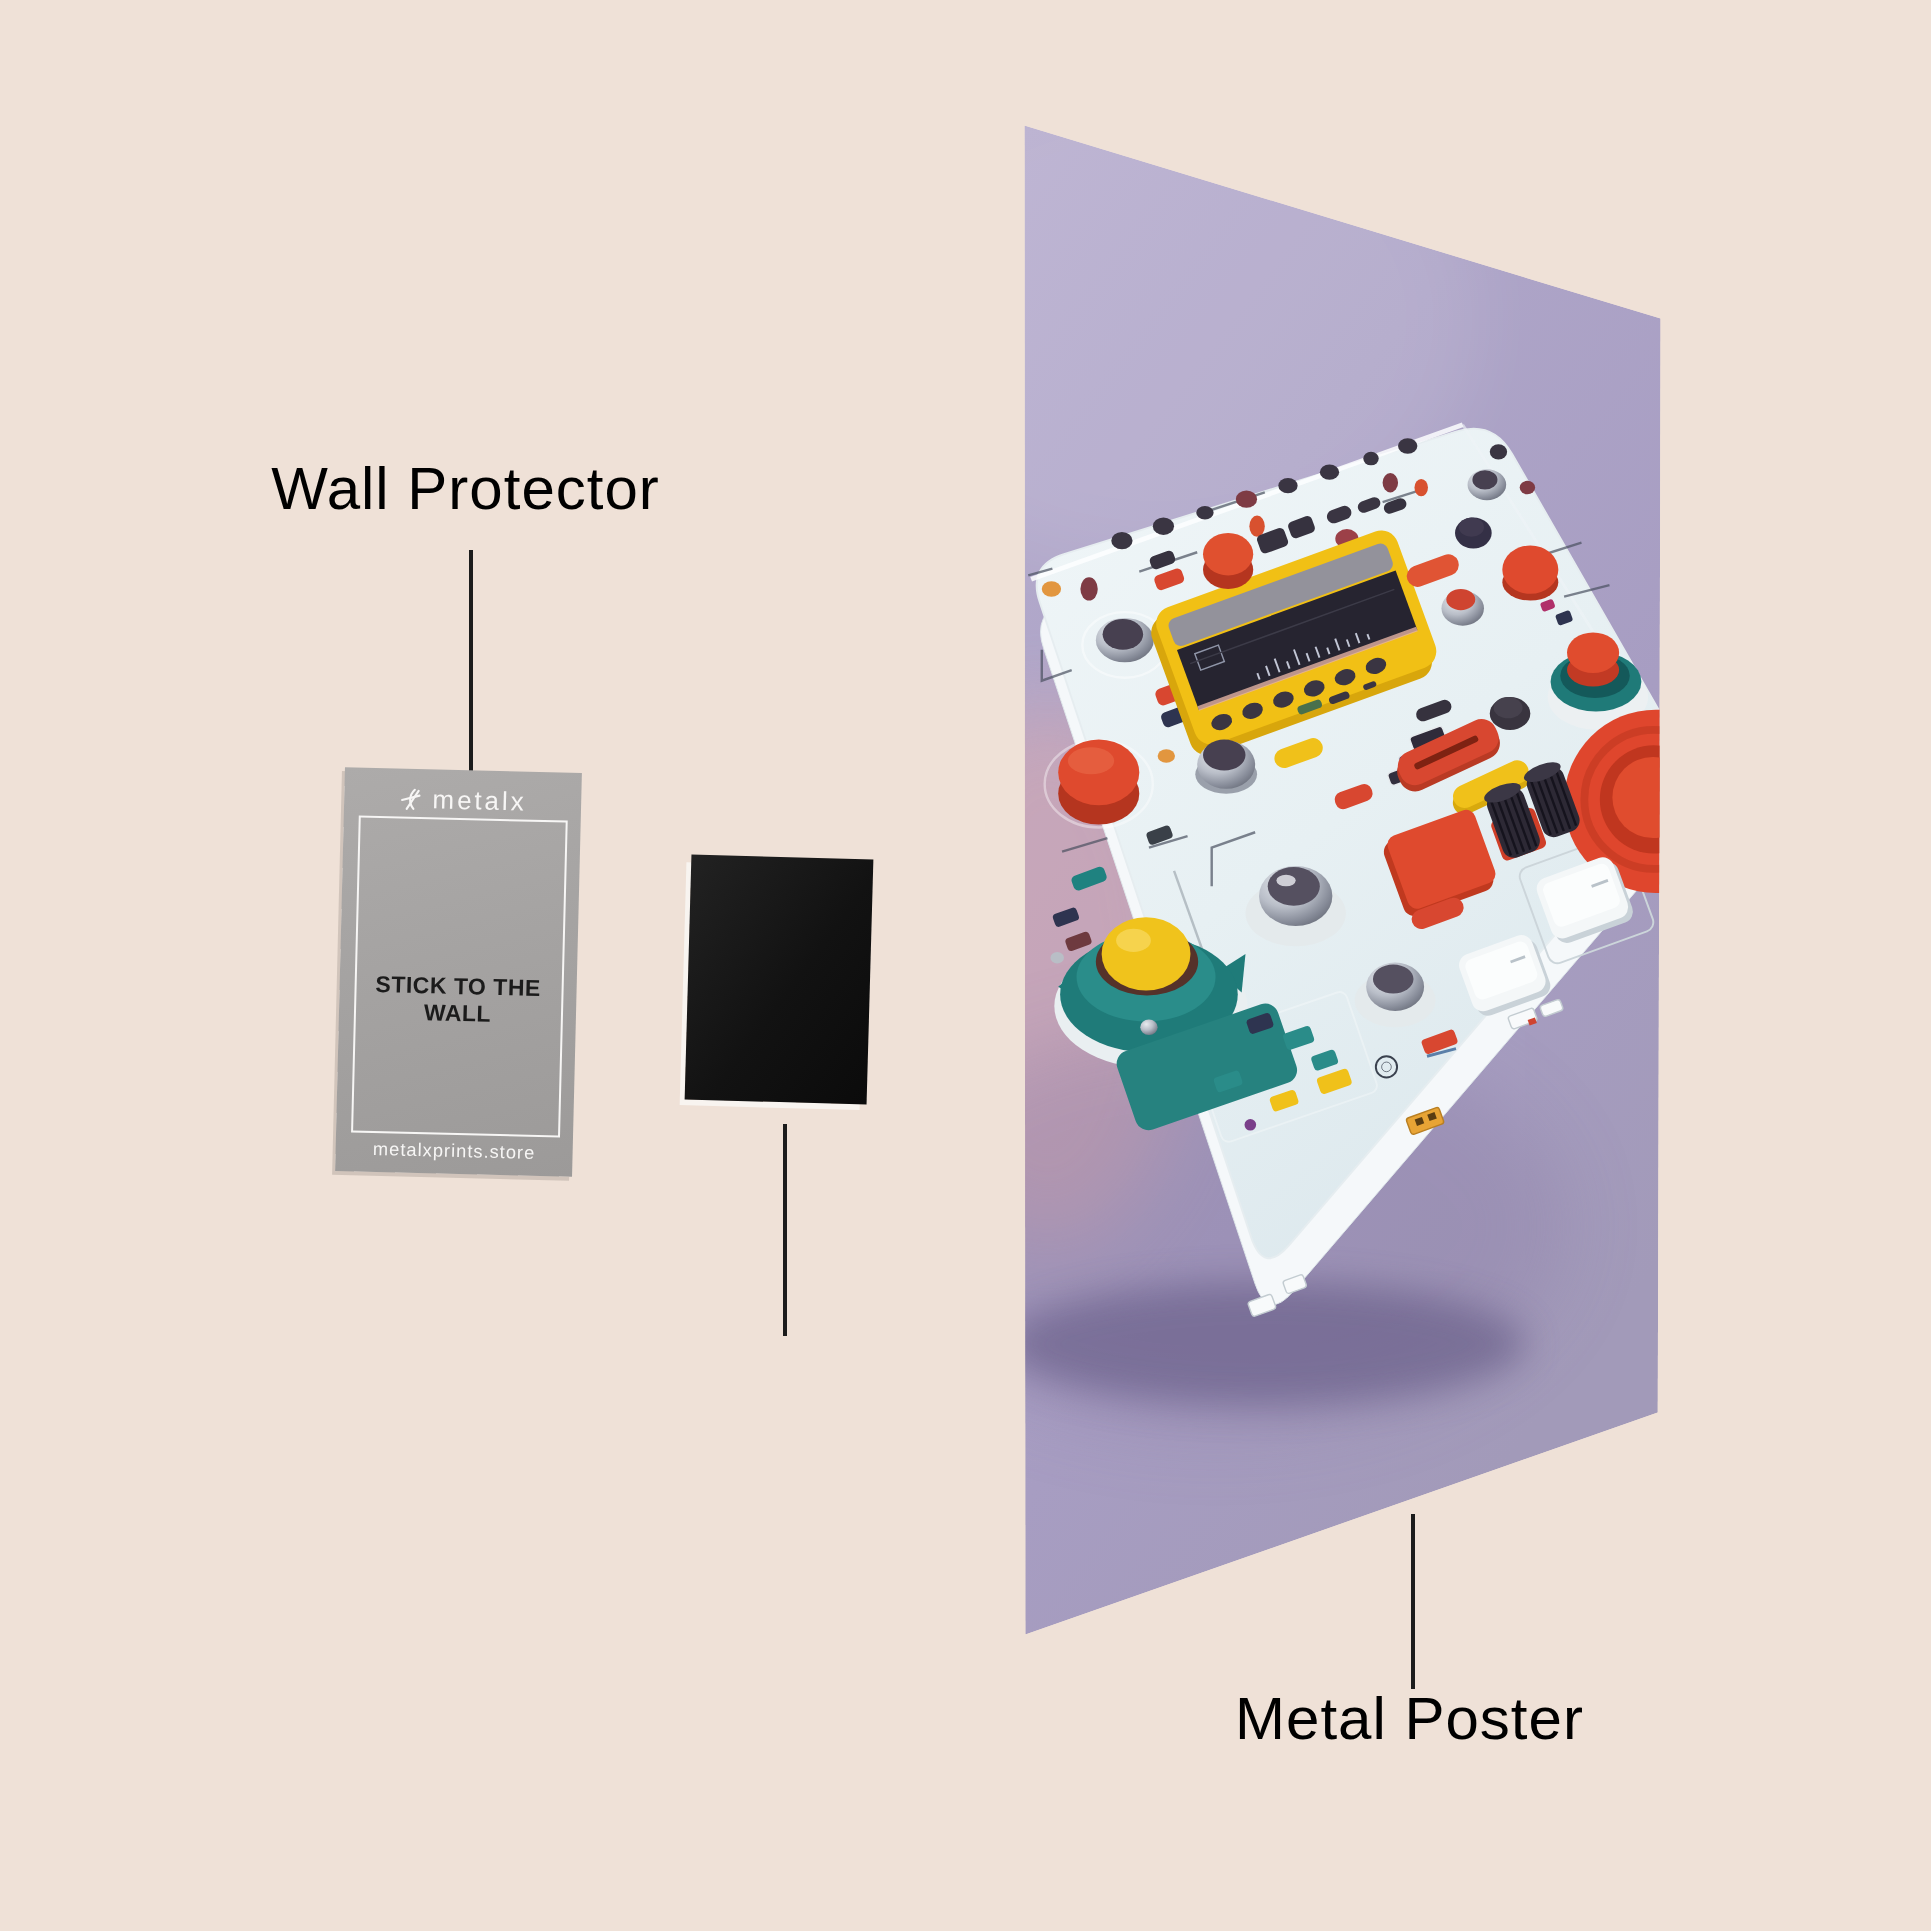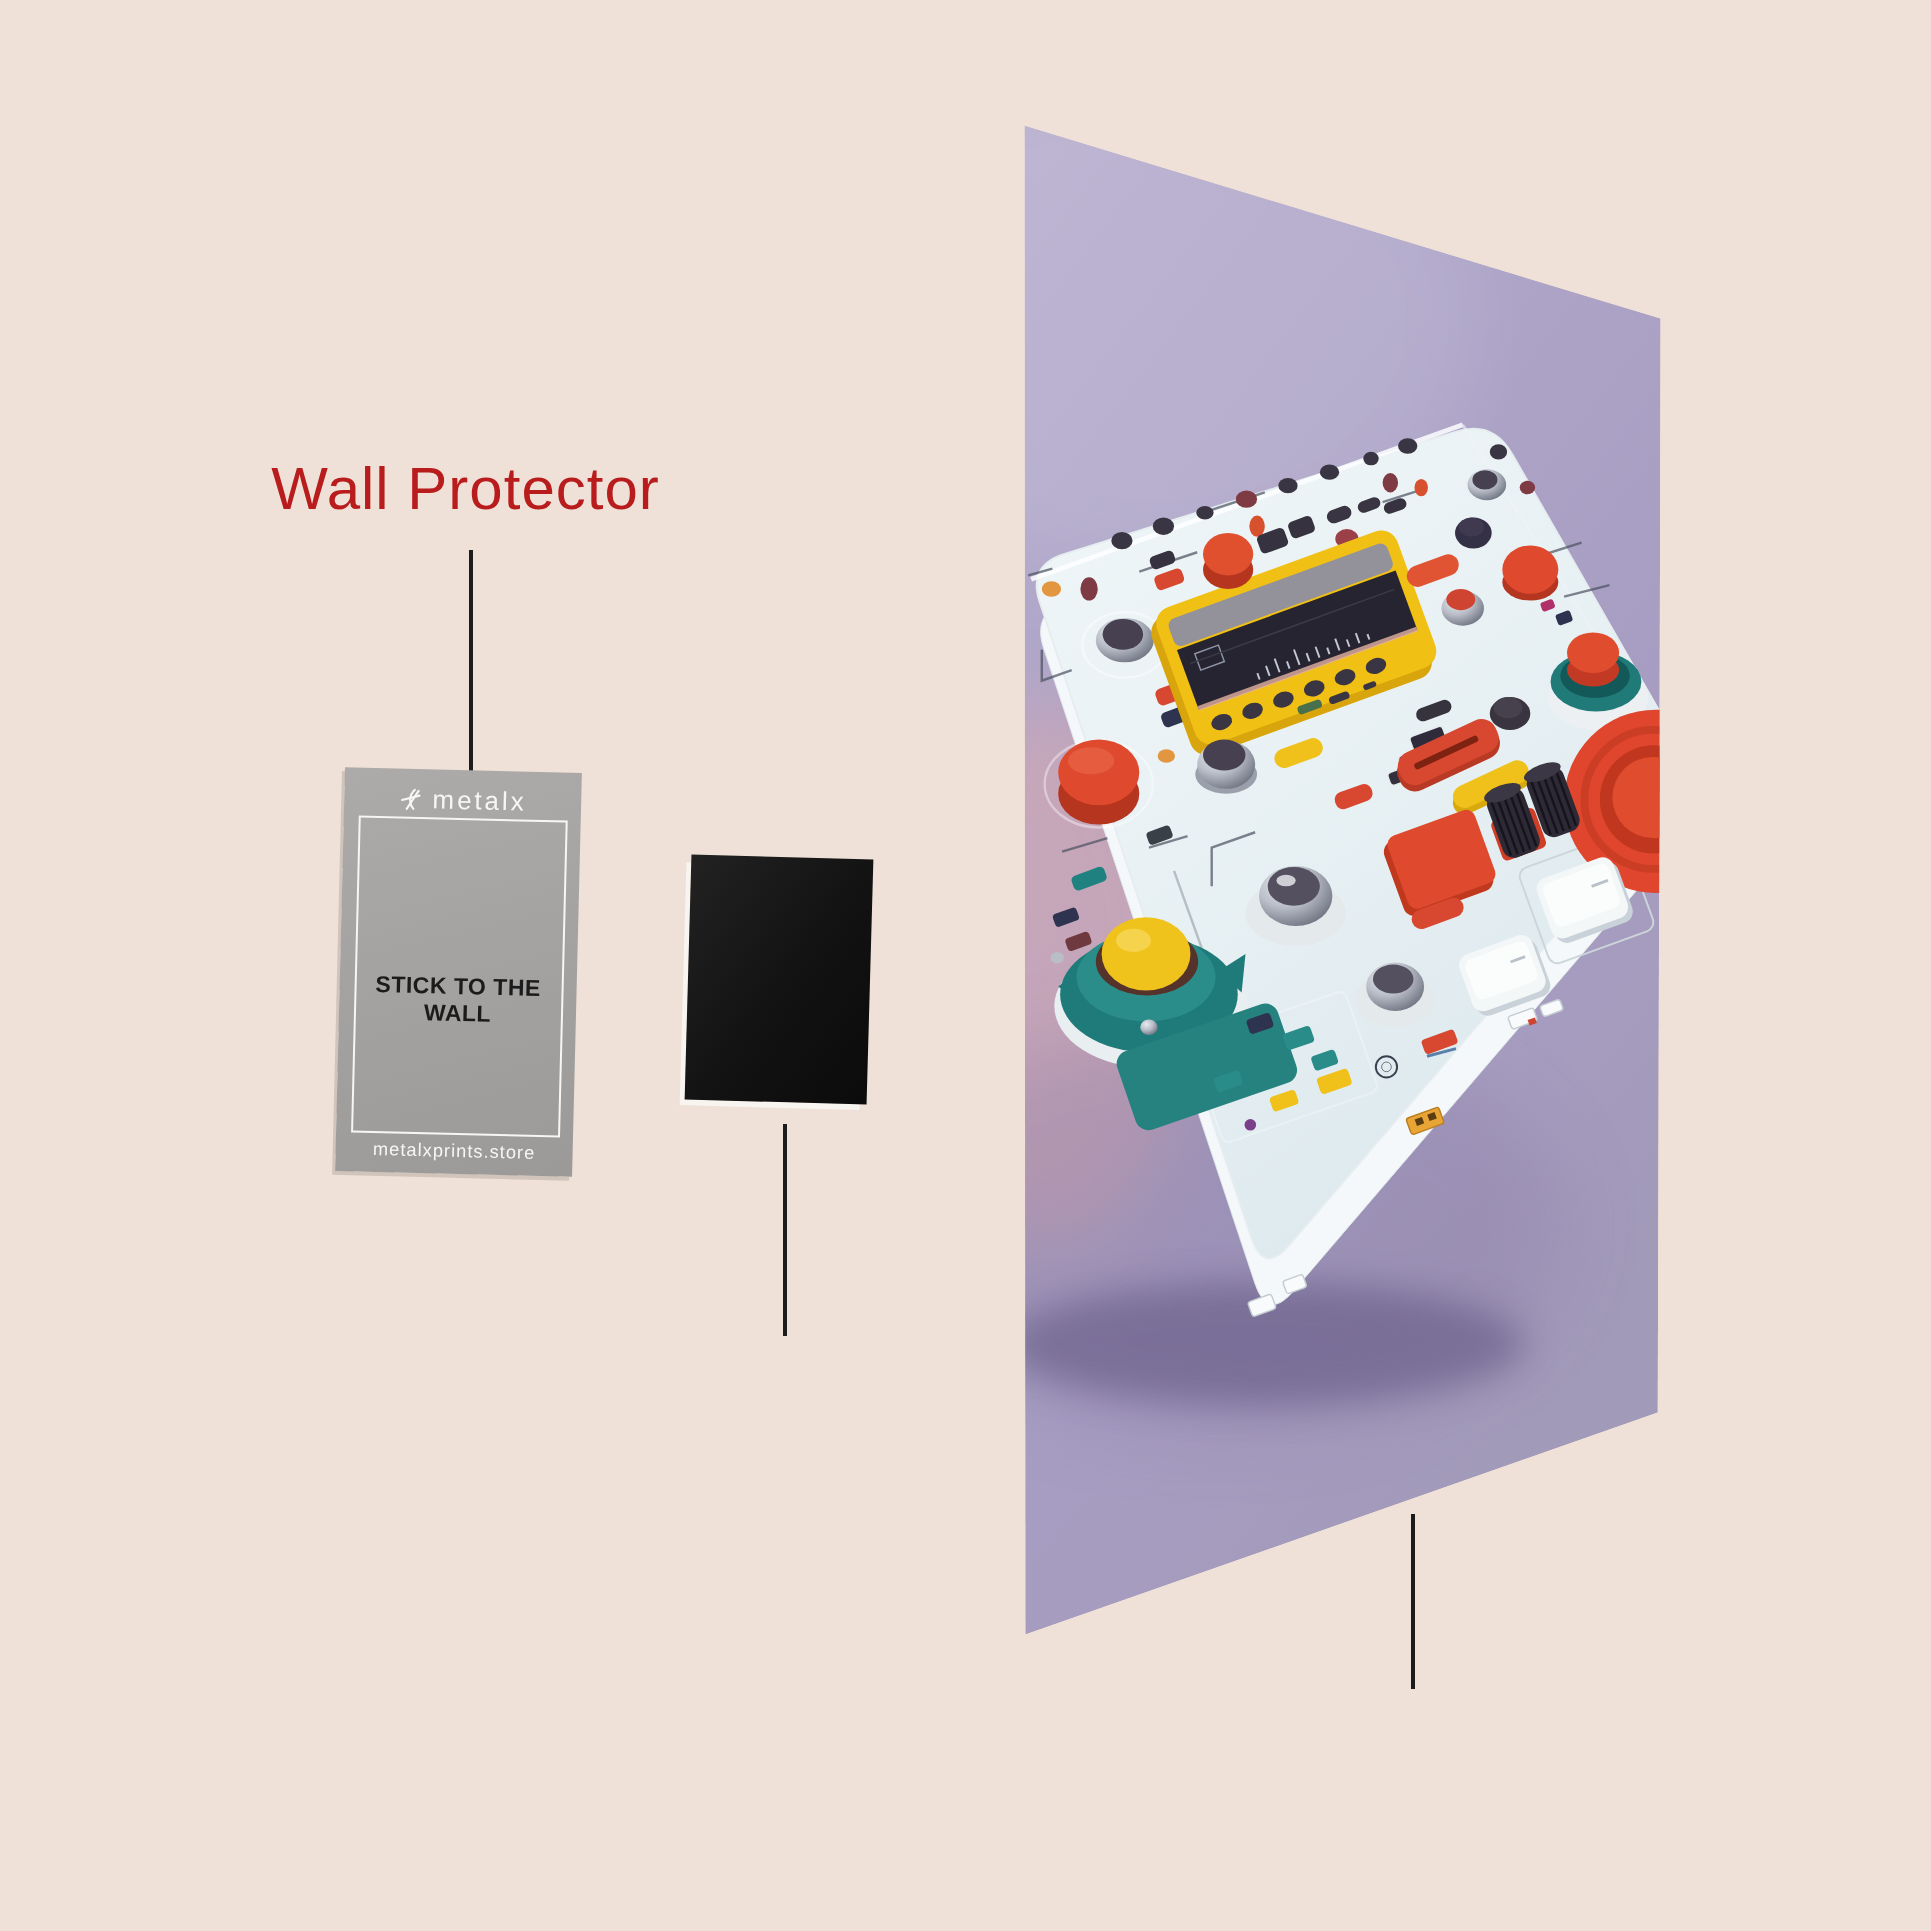--- a/index.html
+++ b/index.html
@@ -7,21 +7,21 @@
     width:1931px;height:1931px;
     background:#EFE1D7;
     font-family:"Liberation Sans", sans-serif;
     position:relative;overflow:hidden;
   }
   .scene{position:absolute;inset:0;}
 
   
   .big-label{
     position:absolute;
-    color:#b91c1c;
+    color:#000000;
     font-size:60px;
     font-weight:500;
     letter-spacing:1px;
     text-align:center;
     white-space:pre-line;
     line-height:74px;
   }
   .label-wall{left:166px;top:452px;width:599px;}
   .label-magnet{left:546px;top:1334px;width:483px;}
   .label-poster{left:1120px;top:1682px;width:579px;}
@@ -380,20 +380,21 @@
       </g>
     </g>
   </svg>
 
   <div class="big-label label-wall">Wall Protector</div>
   <div class="connector line-wall"></div>
 
   <div class="connector line-magnet"></div>
 
   <div class="connector line-poster"></div>
+  <div class="big-label label-poster">Metal Poster</div>
 
   <div class="card">
     <div class="card-brand">
       <svg width="25" height="25" viewBox="0 0 26 26">
         <g fill="none" stroke="#F7F6F5" stroke-width="2.2" stroke-linecap="round">
           <path d="M16 3 C 10 9, 10 17, 15 23"></path>
           <path d="M20 4 L 8 23"></path>
           <path d="M3 14 L 21 9"></path>
         </g>
       </svg>

